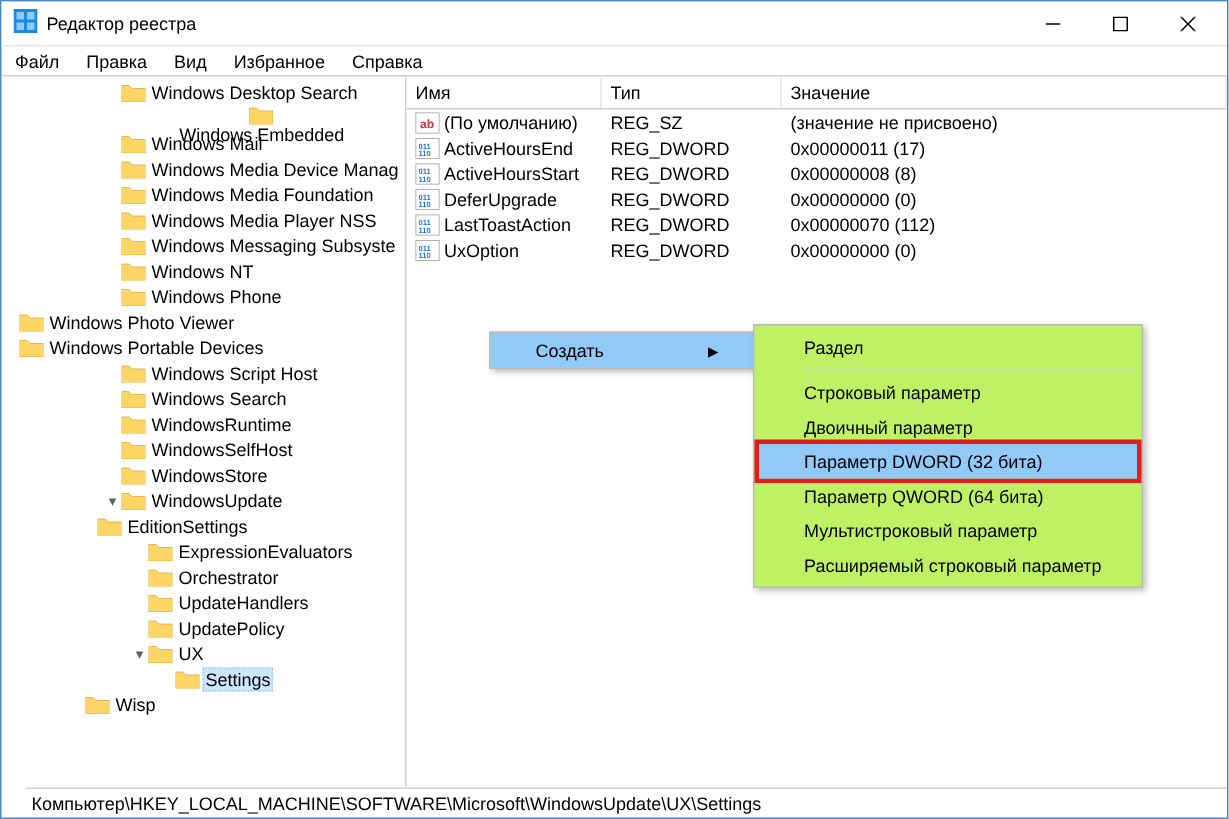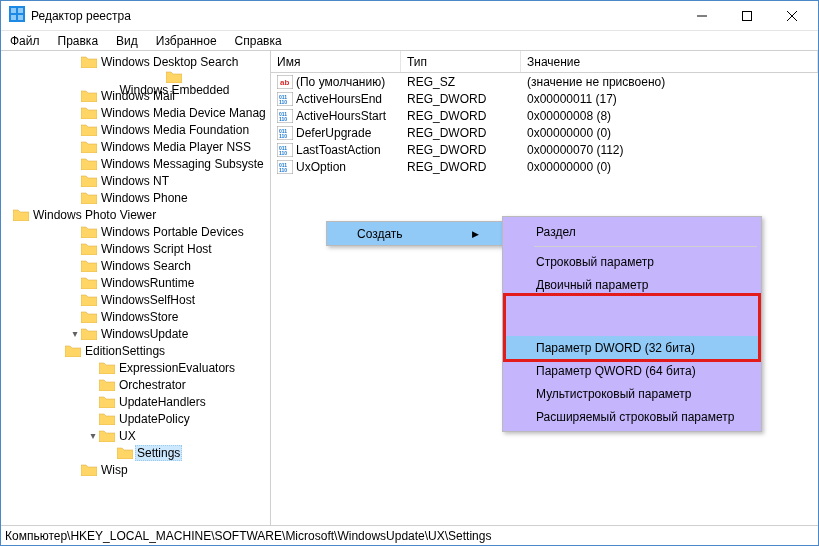--- a/index.html
+++ b/index.html
@@ -34,32 +34,32 @@
     .col-name { width: 130px; }
     .col-type { width: 120px; }
     .col-val { flex: 1; }
     .list-body { flex: 1; overflow: auto; }
     .row { display: flex; height: 17px; align-items: center; }
     .row .cell { padding: 0 6px; font-size: 12px; display: flex; align-items: center; white-space: nowrap; }
     .val-ic { width: 16px; height: 14px; margin-right: 3px; flex-shrink: 0; }
     .val-ic svg { width: 16px; height: 14px; display: block; }
 
     
-    .statusbar { height: 20px; border-top: 1px solid #d0d0d0; display: flex; align-items: center; padding: 0 4px; font-size: 12px; }
+    .statusbar { height: 20px; border-top: 1px solid #d0d0d0; display: flex; align-items: center; padding: 0 4px; font-size: 12px; margin-left: 16px; }
 
     
-    .context-sub { position: absolute; background: #c4b5fd; border: 1px solid #bababa; box-shadow: 2px 2px 4px rgba(0,0,0,0.25); z-index: 10; }
+    .context-sub { position: absolute; background: #bef264; border: 1px solid #bababa; box-shadow: 2px 2px 4px rgba(0,0,0,0.25); z-index: 10; }
     .ctx-create { left: 55px; top: 170px; width: 180px; }
     .ctx-create .ctx-item { height: 23px; display: flex; align-items: center; padding: 0 26px 0 30px; font-size: 12px; }
     .ctx-create .ctx-item.hover { background: #91c9f7; }
     .ctx-create .ctx-arrow { margin-left: auto; font-size: 9px; }
 
     .ctx-types { left: 231px; top: 165px; width: 260px; padding: 3px; }
     .ctx-types .ctx-item { height: 23px; display: flex; align-items: center; padding: 0 10px 0 30px; font-size: 12px; cursor: pointer; }
-    .ctx-types .ctx-item.hover { background: #91c9f7; margin-top: 40px; }
+    .ctx-types .ctx-item.hover { background: #91c9f7; }
     .ctx-types .ctx-sep { height: 1px; background: #d0d0d0; margin: 3px 1px 3px 28px; }
     .ctx-types .highlight-box { border: 3px solid #e31b1b; margin: -3px -3px; padding: 0; }
     .ctx-types .highlight-box .ctx-item { padding-left: 30px; }
   </style>
 </head>
 <body>
 
 <svg width="0" height="0" style="position:absolute">
   <defs>
     <g id="regedit-icon">
@@ -225,21 +225,21 @@
             <span class="toggle"></span>
             <span class="folder-ic">
               <svg>
                 <use href="#folder-icon"></use>
               </svg>
             </span>
             <span class="node-label">Windows Photo Viewer</span>
           </div>
         </div>
         <div class="tree-node">
-          <div class="node-row" style="padding-left: 68px;">
+          <div class="node-row" style="">
             <span class="toggle"></span>
             <span class="folder-ic">
               <svg>
                 <use href="#folder-icon"></use>
               </svg>
             </span>
             <span class="node-label">Windows Portable Devices</span>
           </div>
         </div>
         <div class="tree-node">
@@ -379,21 +379,21 @@
             <span class="toggle"></span>
             <span class="folder-ic">
               <svg>
                 <use href="#folder-icon"></use>
               </svg>
             </span>
             <span class="node-label">Settings</span>
           </div>
         </div>
         <div class="tree-node">
-          <div class="node-row" style="padding-left: 68px;">
+          <div class="node-row" style="padding-left: 44px;">
             <span class="toggle"></span>
             <span class="folder-ic">
               <svg>
                 <use href="#folder-icon"></use>
               </svg>
             </span>
             <span class="node-label">Wisp</span>
           </div>
         </div>
       </div>

